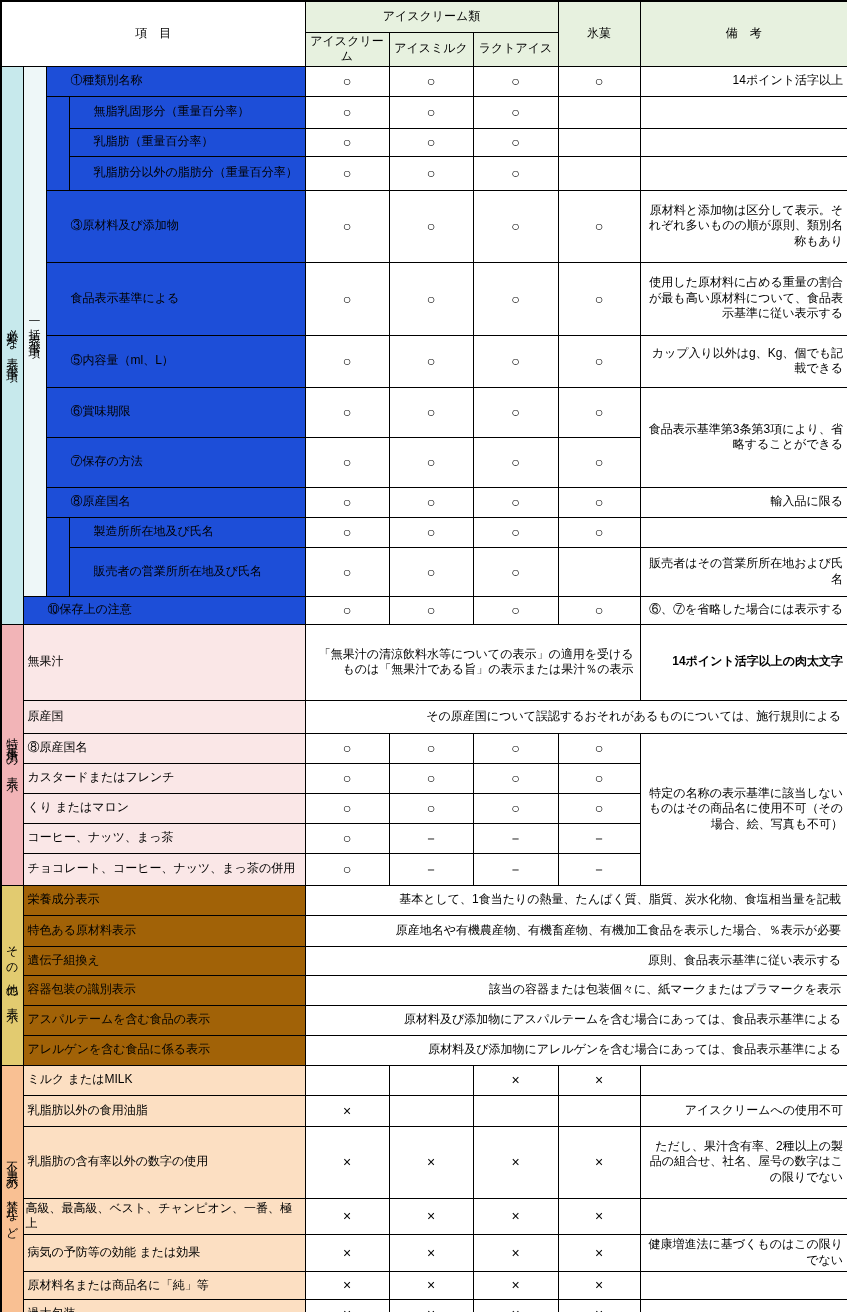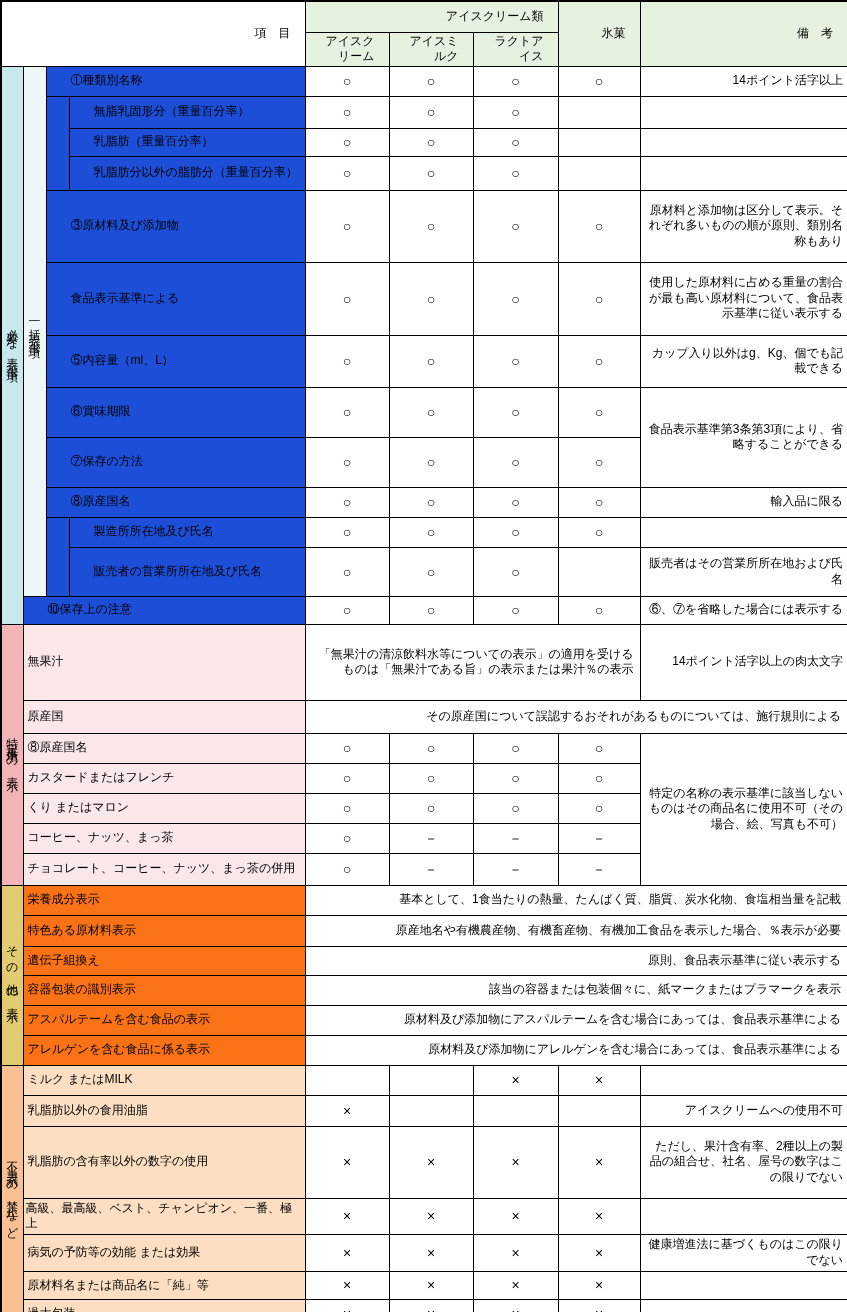--- a/index.html
+++ b/index.html
@@ -1,32 +1,32 @@
 <!DOCTYPE html>
 <html lang="ja"><head>
 <meta charset="utf-8">
 <style>
   html,body{margin:0;padding:0;background:#fff;}
   body{width:847px;font-family:"Liberation Sans",sans-serif;color:#000;}
   table{border-collapse:collapse;table-layout:fixed;width:847px;border:2px solid #000;}
   td,th{border:1px solid #000;font-size:12px;font-weight:normal;padding:2px 4px;vertical-align:middle;line-height:1.3;overflow:hidden;}
-  th.hd{background:#e7f1df;text-align:right;padding:1px 14px;}
+  th.hd{background:#e7f1df;text-align:center;padding:1px 2px;}
   .lbl{text-align:left;}
   .mark{text-align:center;font-size:14px;padding:0;background:#fff;}
   .txt{background:#fff;text-align:right;padding:2px 6px;}
   .rk{background:#fff;text-align:right;padding:2px 4px;}
   .vcell{text-align:center;padding:2px 0;}
   .vtext{writing-mode:vertical-rl;text-orientation:upright;display:inline-block;letter-spacing:5px;line-height:1;}
   .vtight{writing-mode:vertical-rl;text-orientation:upright;display:inline-block;letter-spacing:1px;line-height:1;}
   .s1a{background:#c7e9ec;} .s1b{background:#eef7f8;} .s1l{background:#1d4ed8;padding-left:24px;}
   .s2a{background:#f2b4b7;} .s2l{background:#fae7e7;}
-  .s3a{background:#e2cb70;} .s3l{background:#f97316;}
+  .s3a{background:#e2cb70;} .s3l{background:#a16207;}
   .s4a{background:#f9c093;} .s4l{background:#fcdfc2;}
   .dt{border-top:1px dotted #666;}
-  .bold{font-weight:normal;}
+  .bold{font-weight:bold;}
 </style>
 </head>
 <body>
 
 <table>
   <colgroup>
     <col style="width:22px">
       <col style="width:23px">
       <col style="width:23px">
       <col style="width:236px">

